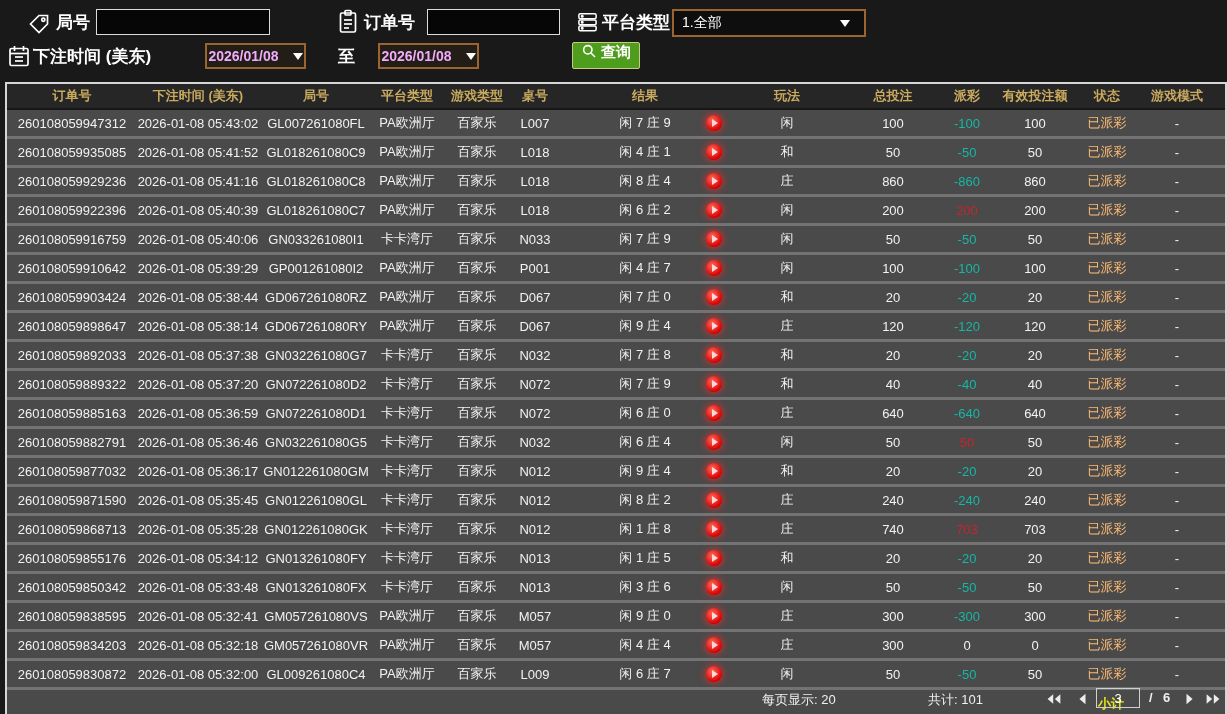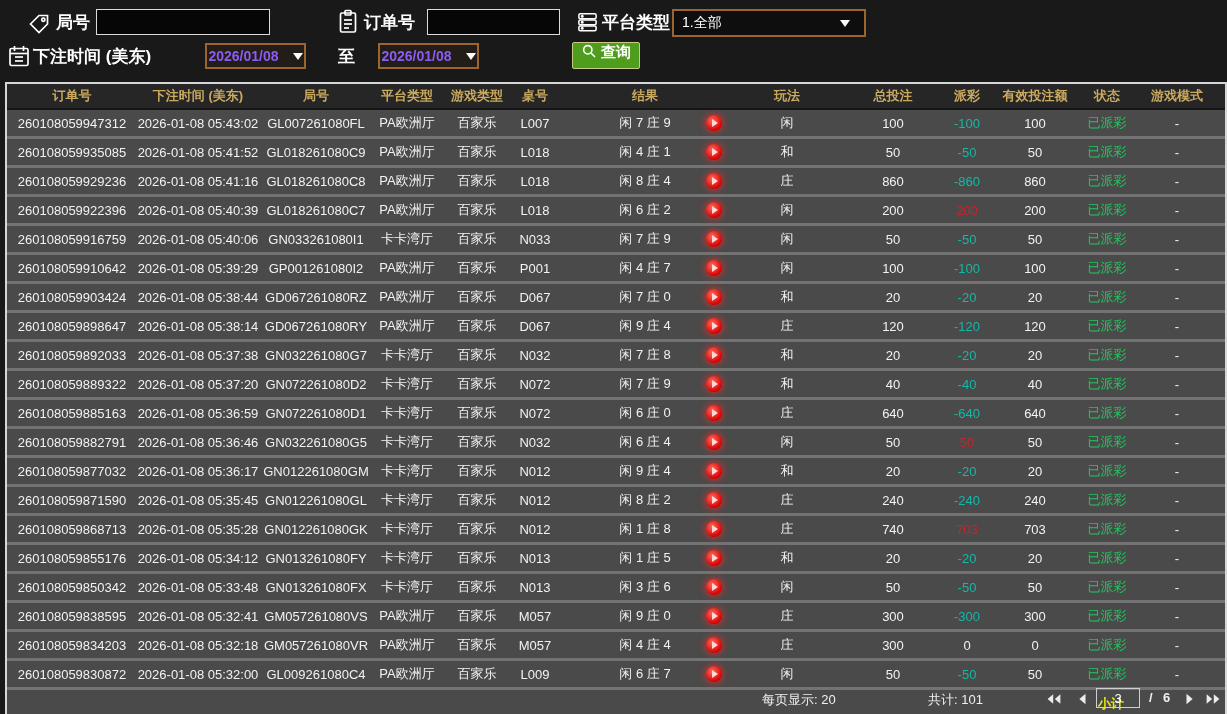--- a/index.html
+++ b/index.html
@@ -4,21 +4,21 @@
 <style>
   html,body{margin:0;padding:0;background:#191919;width:1227px;height:714px;overflow:hidden;
     font-family:"Liberation Sans","DejaVu Sans",sans-serif;color:#f0f0f0;}
   .stage{position:relative;width:1227px;height:714px;text-decoration:underline;}
   .abs{position:absolute;}
   
   .flabel{font-weight:bold;font-size:17px;color:#fff;line-height:28px;white-space:nowrap;}
   .tinput{position:absolute;height:26px;background:#060606;border:1px solid #dcdcdc;color:#fff;
     font-size:14px;padding:0 6px;box-sizing:border-box;outline:none;font-family:inherit;}
   .datebox{position:absolute;height:26px;background:#221d16;border:2px solid #9c6530;box-sizing:border-box;
-    display:flex;align-items:center;justify-content:center;gap:14px;font-size:14px;font-weight:bold;color:#8b5cf6;cursor:pointer;}
+    display:flex;align-items:center;justify-content:center;gap:14px;font-size:14px;font-weight:bold;color:#f0abfc;cursor:pointer;}
   .caret{width:0;height:0;border-left:5px solid transparent;border-right:5px solid transparent;border-top:7px solid #fff;}
   .ddown{position:absolute;height:27px;background:#0e0e0e;border:2px solid #9c6530;box-sizing:border-box;
     display:flex;align-items:center;font-size:14px;color:#fff;padding:12px 8px;cursor:pointer;}
   .ddown .caret{position:absolute;right:14px;}
   .querybtn{position:absolute;height:27px;background:#4f9d1d;border:1px solid #c9c983;box-sizing:border-box;
     display:flex;align-items:flex-start;gap:4px;padding:0 8px;font-size:15px;font-weight:bold;color:#fff;cursor:pointer;border-radius:2px;}
   .icon{display:inline-block;}
   
   .tablewrap{position:absolute;left:5px;top:82px;width:1218px;box-sizing:content-box;
     border:2px solid #d6d6d6;background:#4a4a4a;}
@@ -27,21 +27,21 @@
     overflow:hidden;white-space:nowrap;}
   .thead{height:24px;background:#262626;border-bottom:2px solid #161616;}
   .thead .cell{color:#c9aa5f;font-weight:bold;}
   .tdata{height:26px;background:#4a4a4a;border-bottom:3px solid #737373;}
   .tsum{height:27px;background:#4a4a4a;border-bottom:1px solid #8f8f8f;gap:36px;}
   .tsum .cell{color:#e4e619;font-weight:bold;}
   .trow:last-child{border-bottom:none;}
   .pay-green{color:#14b8a6;}
   .pay-red{color:#c6252c;}
   .pay-white{color:#f2f2f2;}
-  .status-green{color:#22c55e;}
+  .status-green{color:#fdba74;}
   .playbtn{width:16px;height:16px;border-radius:50%;background:radial-gradient(circle at 40% 35%,#ff6a5a,#d90000 70%);
     box-shadow:0 0 6px 2px rgba(255,40,40,.55);display:flex;align-items:center;justify-content:center;cursor:pointer;}
   .playbtn i{display:block;width:0;height:0;border-left:6px solid #ffd9d9;border-top:4px solid transparent;
     border-bottom:4px solid transparent;margin-left:2px;}
   
   .ftext{position:absolute;font-size:13px;color:#efefef;white-space:nowrap;}
   .pgbtn{position:absolute;width:20px;height:20px;display:flex;align-items:center;justify-content:center;cursor:pointer;}
   .pginput{position:absolute;width:44px;height:20px;background:transparent;border:1px solid #d0d0d0;
     color:#fff;text-align:center;font-size:13px;box-sizing:border-box;font-family:inherit;outline:none;}
 </style>

